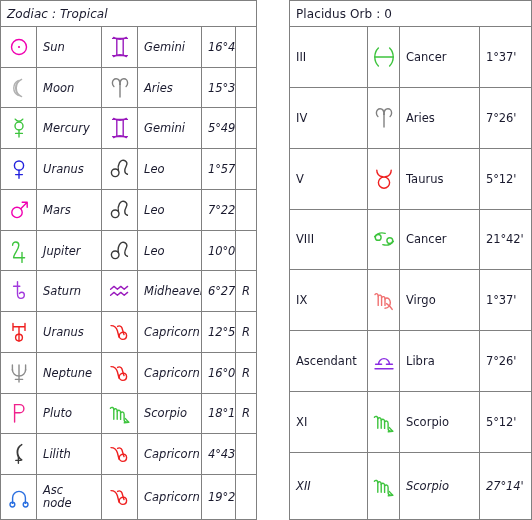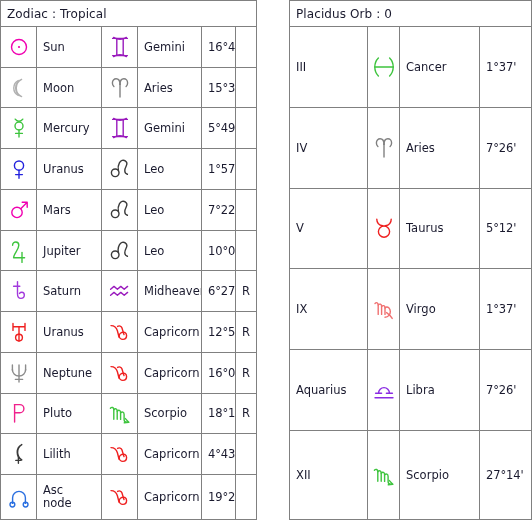--- a/index.html
+++ b/index.html
@@ -45,21 +45,21 @@
   }
   td.title-cell {
     font-weight: bold;
     font-size: 12px;
     color: #0d0d26;
     height: 25px;
     letter-spacing: 0.1px;
   }
 
   
-  #planets-table { width: 256px; }
+  #planets-table { width: 256px; font-style: italic; }
   #planets-table col.c-glyph  { width: 36px; }
   #planets-table col.c-name   { width: 65px; }
   #planets-table col.c-sglyph { width: 36px; }
   #planets-table col.c-sign   { width: 64px; }
   #planets-table col.c-deg    { width: 34px; }
   #planets-table col.c-retro  { width: 21px; }
   #planets-table tbody tr { height: 39px; margin-left: 44px; }
   #planets-table tbody tr.tall { height: 43px; }
 
   
@@ -71,21 +71,21 @@
   .spacer-head { height: 26px; }
   .spacer-body { flex: 1 1 auto; }
 
   
   #houses-table { width: 242px; }
   #houses-table col.h-house  { width: 78px; }
   #houses-table col.h-sglyph { width: 32px; }
   #houses-table col.h-sign   { width: 80px; }
   #houses-table col.h-deg    { width: 52px; }
   #houses-table tbody tr { height: 39px; }
-  #houses-table tbody tr.tall { height: 43px; }
+  #houses-table tbody tr.tall { height: 43px; font-style: italic; }
 
   
   .glyph-cell {
     text-align: center !important;
     padding: 0 !important;
   }
   .glyph {
     display: inline-block;
     line-height: 0;
     vertical-align: middle;
@@ -351,50 +351,73 @@
         <tr>
           <td class="house-label">V</td>
           <td class="glyph-cell"><span class="glyph"><svg width="24" height="24" viewBox="0 0 24 24" fill="none" stroke="#ef2020" stroke-width="1.4" stroke-linecap="round" stroke-linejoin="round">
                 <circle cx="12" cy="15.6" r="5.6"></circle>
                 <path d="M4.8 3.2c0 3.4 2.6 6 6 6.6M19.2 3.2c0 3.4-2.6 6-6 6.6"></path>
               </svg></span></td>
           <td>Taurus</td>
           <td class="deg-cell">5°12'</td>
         </tr>
         <tr>
+          <td class="house-label">VIII</td>
+          <td class="glyph-cell"><span class="glyph"><svg width="24" height="24" viewBox="0 0 24 24" fill="none" stroke="#3ec43e" stroke-width="1.4" stroke-linecap="round" stroke-linejoin="round">
+                <path d="M2.6 9.8c2.6-3.4 6.6-4.6 10.6-3.4"></path>
+                <circle cx="6.2" cy="10.4" r="2.9"></circle>
+                <path d="M21.4 14.2c-2.6 3.4-6.6 4.6-10.6 3.4"></path>
+                <circle cx="17.8" cy="13.6" r="2.9"></circle>
+              </svg></span></td>
+          <td>Cancer</td>
+          <td class="deg-cell">21°42'</td>
+        </tr>
+        <tr>
           <td class="house-label">IX</td>
           <td class="glyph-cell"><span class="glyph"><svg width="24" height="24" viewBox="0 0 24 24" fill="none" stroke="#f07070" stroke-width="1.4" stroke-linecap="round" stroke-linejoin="round">
                 <path d="M3 6.4c1.4-1.4 3.2-.8 3.2 1.6v9.4"></path>
                 <path d="M6.2 8c1.4-1.6 3.4-1 3.4 1.5v7.9"></path>
                 <path d="M9.6 9.5c1.4-1.6 3.4-1 3.4 1.5v6.4"></path>
                 <path d="M13 11c.9-1.3 2.6-1.4 3.8-.2 2 2 2 5.6.2 7.6-1 1.2-2.6 1.8-4 1.8"></path>
                 <path d="M14.6 15.6c2 1.4 4.2 3.4 5.6 5.8"></path>
               </svg></span></td>
           <td>Virgo</td>
           <td class="deg-cell">1°37'</td>
         </tr>
         <tr>
-          <td class="house-label">Aquarius</td>
+          <td class="house-label">Ascendant</td>
           <td class="glyph-cell"><span class="glyph"><svg width="24" height="24" viewBox="0 0 24 24" fill="none" stroke="#8a2be2" stroke-width="1.4" stroke-linecap="round" stroke-linejoin="round">
                 <path d="M3 19.8h18"></path>
                 <path d="M3.6 15.2h6"></path>
                 <path d="M14.4 15.2h6"></path>
                 <path d="M6.6 15.2c0-3.2 2.4-5.6 5.4-5.6s5.4 2.4 5.4 5.6"></path>
               </svg></span></td>
           <td>Libra</td>
           <td class="deg-cell">7°26'</td>
         </tr>
-        <tr class="tall">
-          <td class="house-label">XII</td>
+        <tr>
+          <td class="house-label">XI</td>
           <td class="glyph-cell"><span class="glyph"><svg width="24" height="24" viewBox="0 0 24 24" fill="none" stroke="#3ec43e" stroke-width="1.4" stroke-linecap="round" stroke-linejoin="round">
                 <path d="M2.4 7.2c1.4-1.5 3.4-.9 3.4 1.6v9.4"></path>
                 <path d="M5.8 8.8c1.4-1.7 3.4-1.1 3.4 1.5v7.9"></path>
                 <path d="M9.2 10.3c1.4-1.7 3.4-1.1 3.4 1.5v6.6"></path>
                 <path d="M12.6 11.9c1.4-1.7 3.5-1.1 3.5 1.5v5.2c0 1.6 1.1 2.6 2.6 2.6h2"></path>
                 <path d="M17.4 17.6l3.3 3.6-4.4.6"></path>
               </svg></span></td>
           <td>Scorpio</td>
+          <td class="deg-cell">5°12'</td>
+        </tr>
+        <tr class="tall">
+          <td class="house-label">XII</td>
+          <td class="glyph-cell"><span class="glyph"><svg width="24" height="24" viewBox="0 0 24 24" fill="none" stroke="#3ec43e" stroke-width="1.4" stroke-linecap="round" stroke-linejoin="round">
+                <path d="M2.4 7.2c1.4-1.5 3.4-.9 3.4 1.6v9.4"></path>
+                <path d="M5.8 8.8c1.4-1.7 3.4-1.1 3.4 1.5v7.9"></path>
+                <path d="M9.2 10.3c1.4-1.7 3.4-1.1 3.4 1.5v6.6"></path>
+                <path d="M12.6 11.9c1.4-1.7 3.5-1.1 3.5 1.5v5.2c0 1.6 1.1 2.6 2.6 2.6h2"></path>
+                <path d="M17.4 17.6l3.3 3.6-4.4.6"></path>
+              </svg></span></td>
+          <td>Scorpio</td>
           <td class="deg-cell">27°14'</td>
         </tr>
       </tbody>
   </table>
 
 </div>
 
 </body></html>

